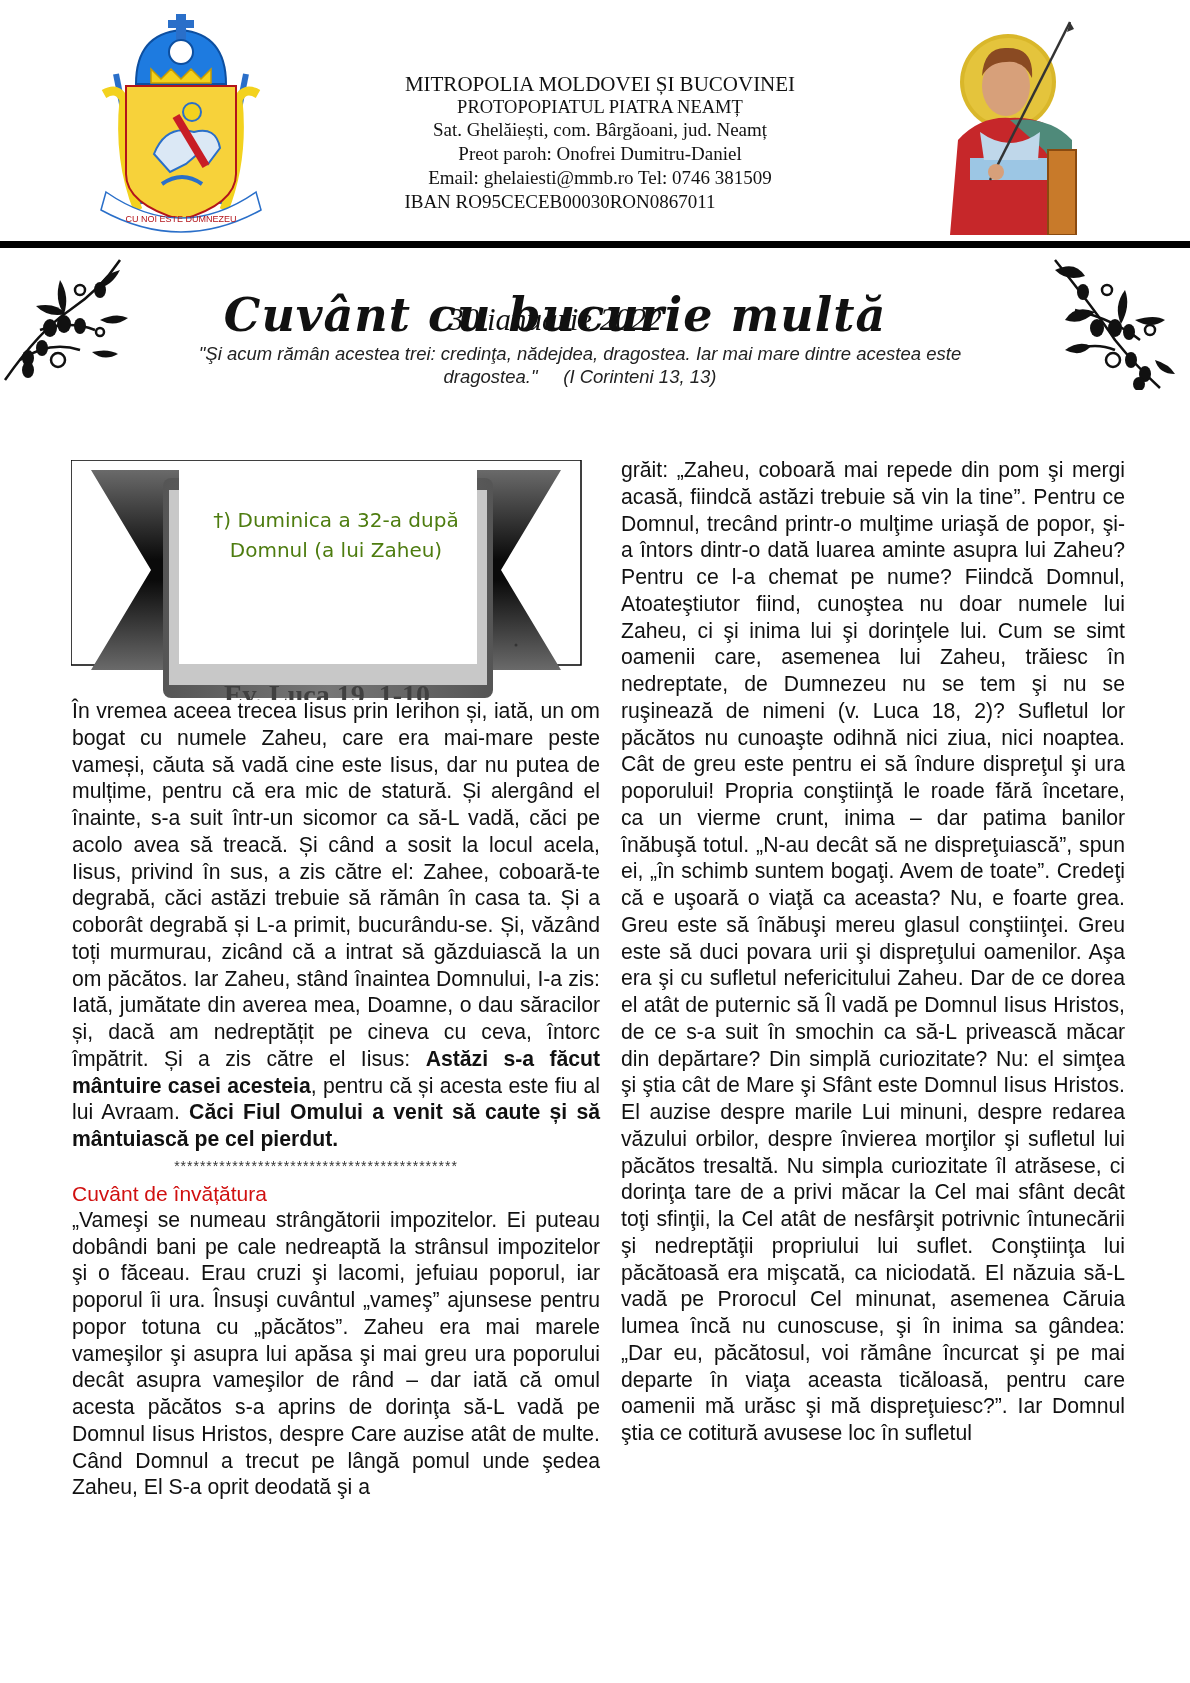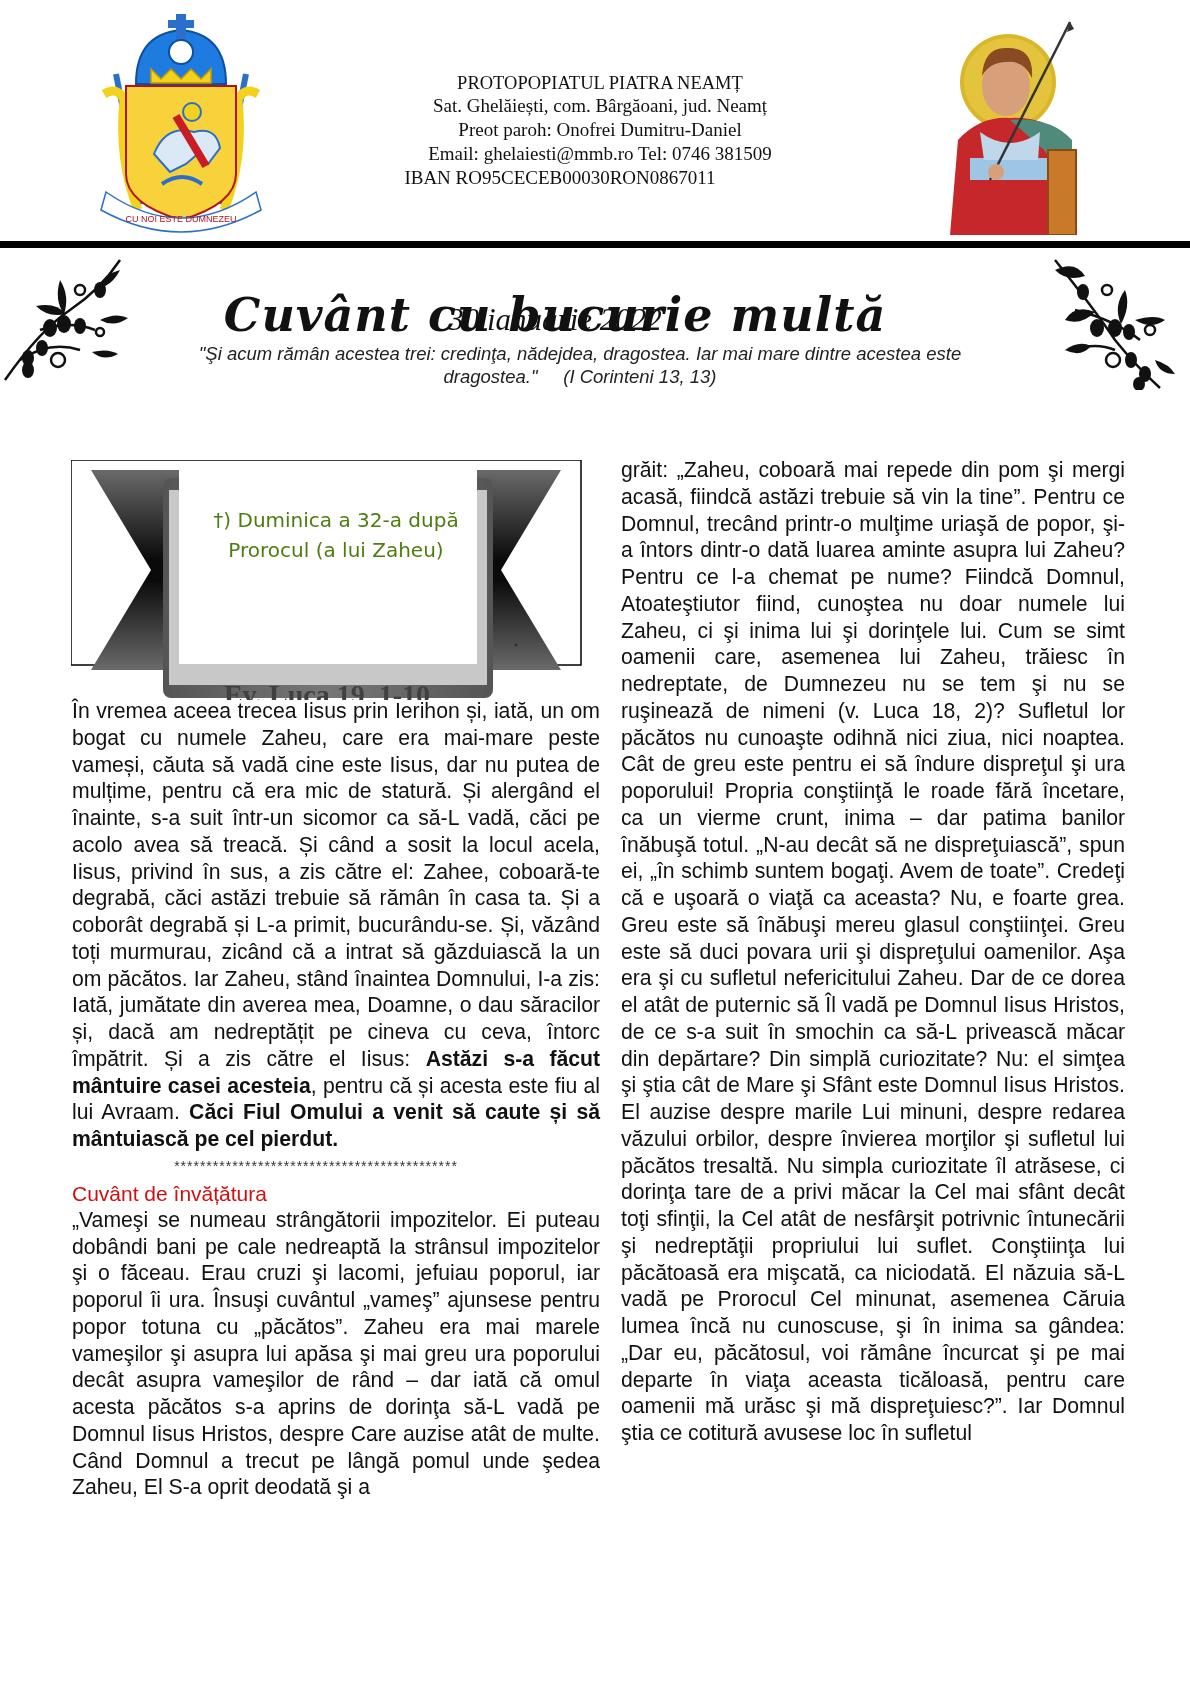--- a/index.html
+++ b/index.html
@@ -63,20 +63,21 @@
   <circle cx="96" cy="98" r="9" fill="#f3d21e" stroke="#2a6fc9" stroke-width="2"></circle>
   <path d="M58 140 Q70 110 98 118 Q120 112 124 134 L112 150 L104 138 L90 150 L74 158 Z" fill="#dbe8f5" stroke="#2a6fc9" stroke-width="2"></path>
   <path d="M80 102 L110 152" stroke="#c81d25" stroke-width="8"></path>
   <path d="M66 170 q20 -14 40 0" stroke="#2a6fc9" stroke-width="4" fill="none"></path>
 
   <path d="M10 178 Q85 230 160 178 L165 196 Q85 240 5 196 Z" fill="#fff" stroke="#2a6fc9" stroke-width="1.5"></path>
   <text x="85" y="208" text-anchor="middle" font-family="Liberation Sans, sans-serif" font-size="9" fill="#b3141b">CU NOI ESTE DUMNEZEU</text>
 </svg>
 
 <div class="org-block">
+  <div class="l1">MITROPOLIA MOLDOVEI ȘI BUCOVINEI</div>
   <div class="l2">PROTOPOPIATUL PIATRA NEAMȚ</div>
   <div class="l4">Sat. Ghelăiești, com. Bârgăoani, jud. Neamț</div>
   <div class="l4">Preot paroh: Onofrei Dumitru-Daniel</div>
   <div class="l4">Email: ghelaiesti@mmb.ro Tel: 0746 381509</div>
   <div class="iban">IBAN RO95CECEB00030RON0867011</div>
 </div>
 
 <svg class="icon-saint" viewBox="0 0 150 215">
   <circle cx="68" cy="62" r="48" fill="#d9b72a"></circle>
   <circle cx="68" cy="62" r="44" fill="#e4c43c"></circle>
@@ -169,21 +170,21 @@
   <rect x="0" y="0" width="510" height="205" fill="none" stroke="#000" stroke-width="1.5"></rect>
   <path d="M20 10 L110 10 L110 210 L20 210 L80 110 Z" fill="url(#wingL)"></path>
   <path d="M490 10 L400 10 L400 210 L490 210 L430 110 Z" fill="url(#wingL)"></path>
   <rect x="92" y="18" width="330" height="220" rx="8" fill="url(#scrollG)"></rect>
   <rect x="98" y="30" width="318" height="195" fill="#c8c8c8"></rect>
   <rect x="108" y="6" width="298" height="198" fill="#ffffff"></rect>
   <circle cx="445" cy="185" r="1.5" fill="#333"></circle>
 </svg>
 <div class="banner-text">
   <div>†)  Duminica a 32-a după</div>
-  <div>Prorocul (a lui Zaheu)</div>
+  <div>Domnul (a lui Zaheu)</div>
 </div>
 
 <div class="gospel-ref">Ev. Luca 19, 1-10</div>
 
 <div class="col col-left">
   <p>
     <span>În vremea aceea trecea Iisus prin Ierihon și, iată, un om bogat cu numele Zaheu, care era mai-mare peste vameși, căuta să vadă cine este Iisus, dar nu putea de mulțime, pentru că era mic de statură. Și alergând el înainte, s-a suit într-un sicomor ca să-L vadă, căci pe acolo avea să treacă. Și când a sosit la locul acela, Iisus, privind în sus, a zis către el: Zahee, coboară-te degrabă, căci astăzi trebuie să rămân în casa ta. Și a coborât degrabă și L-a primit, bucurându-se. Și, văzând toți murmurau, zicând că a intrat să găzduiască la un om păcătos. Iar Zaheu, stând înaintea Domnului, I-a zis: Iată, jumătate din averea mea, Doamne, o dau săracilor și, dacă am nedreptățit pe cineva cu ceva, întorc împătrit. Și a zis către el Iisus: </span><b>Astăzi s-a făcut mântuire casei acesteia</b><span>, pentru că și acesta este fiu al lui Avraam. </span><b>Căci Fiul Omului a venit să caute și să mântuiască pe cel pierdut.</b>
   </p>
   <div class="stars">********************************************</div>
   <div class="section-head">Cuvânt de învățătura</div>

